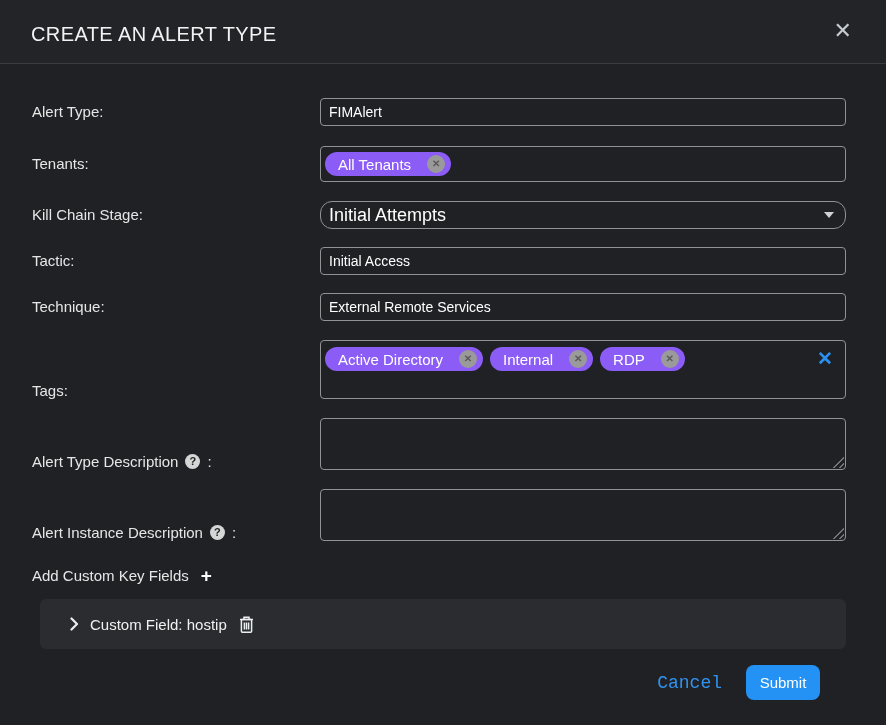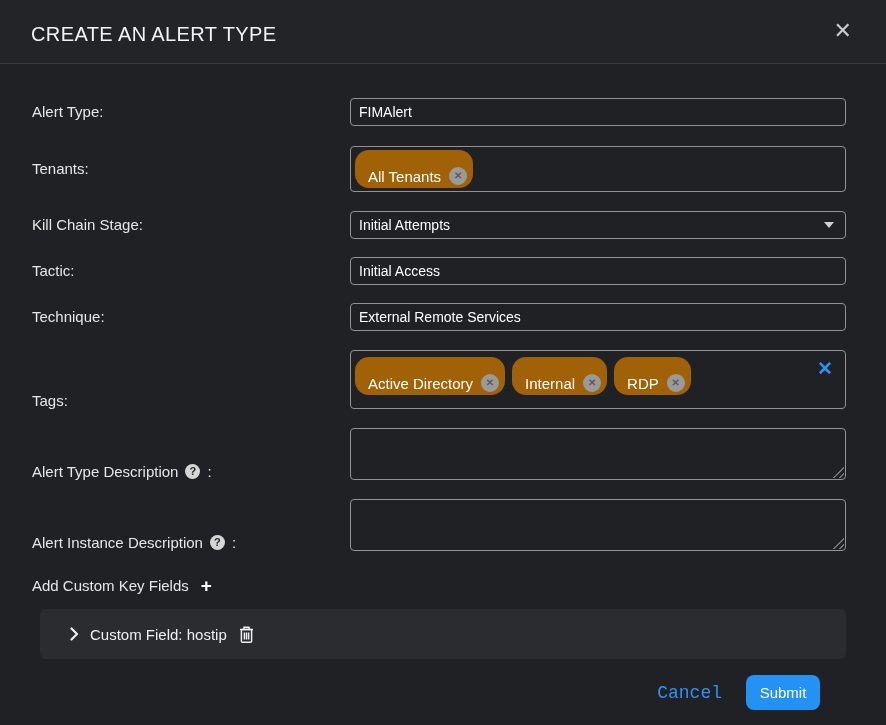--- a/index.html
+++ b/index.html
@@ -28,63 +28,63 @@
   }
 
   
   .modal-body { padding:34px 40px 0 32px; flex:1; }
   .form-row { display:flex; align-items:center; }
   .form-row.top { align-items:flex-end; }
   .form-label {
     width:288px; flex:0 0 288px;
     font-size:15px; color:#e6e6e6;
   }
-  .form-row .field-area { flex:1; min-width:0;margin-left:30px; }
+  .form-row .field-area { flex:1; min-width:0; }
 
   .row-h28 { margin-bottom:20px; }
   .row-h28 .form-label { line-height:28px; }
 
   .text-input {
     width:100%; height:28px;
     background:transparent; border:1px solid #909294; border-radius:4px;
     color:#ffffff; font-size:14px; font-family:"Liberation Sans", sans-serif;
     padding:0 8px; outline:none;
   }
 
   
   .row-tenants { margin-bottom:19px; }
   .row-tenants .form-label { line-height:36px; }
   .chips-box {
     width:100%; min-height:36px;
     border:1px solid #909294; border-radius:4px;
     display:flex; align-items:center; padding:3px 4px; gap:6px;
   }
   .chip {
-    display:inline-flex; align-items:center; gap:8px;
-    background:#a16207; border-radius:14px;
-    padding:17px 6px 3px 13px;
+    display:inline-flex; align-items:center; gap:16px;
+    background:#8b5cf6; border-radius:14px;
+    padding:3px 6px 3px 13px;
     color:#ffffff; font-size:15px; white-space:nowrap;
   }
   .chip-x {
     width:18px; height:18px; border-radius:50%;
     background:#9a9a9a; color:#595959;
     border:none; cursor:pointer;
     font-size:10px; line-height:18px; text-align:center; font-weight:bold;
     display:inline-block; padding:0;
   }
 
   
   .row-select { margin-bottom:18px; }
   .row-select .form-label { line-height:28px; }
   .select-box {
     width:100%; height:28px;
-    border:1px solid #909294; border-radius:4px;
+    border:1px solid #909294; border-radius:12px;
     display:flex; align-items:center; justify-content:space-between;
     padding:0 11px 0 8px; cursor:pointer;
-    color:#ffffff; font-size:14px;
+    color:#ffffff; font-size:18px;
   }
   .caret-down {
     width:0; height:0;
     border-left:5px solid transparent; border-right:5px solid transparent;
     border-top:6px solid #cfd2d5;
   }
 
   .row-mb18 { margin-bottom:18px; }
   .row-mb19 { margin-bottom:19px; }
 

